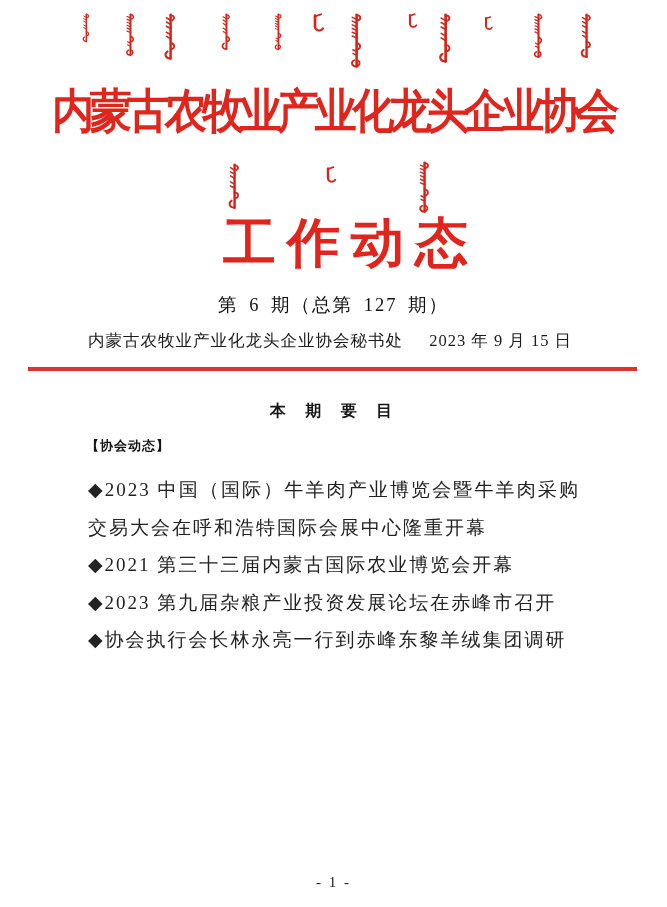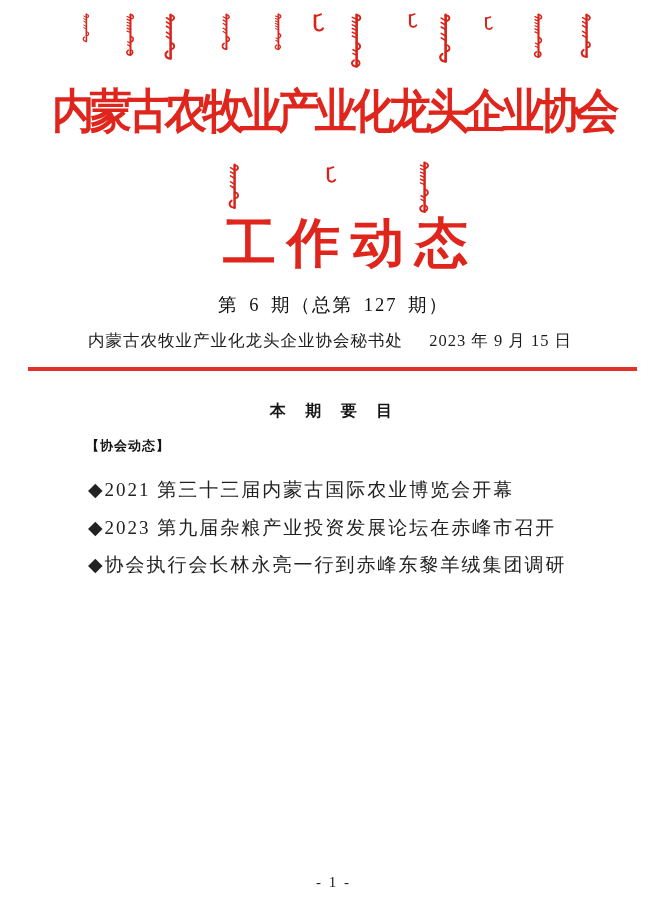--- a/index.html
+++ b/index.html
@@ -156,20 +156,21 @@
     <span>2023 年 9 月 15 日</span>
   </div>
 
   <div class="red-rule"></div>
 
   <div class="toc-heading">本 期 要 目</div>
 
   <div class="toc-section-title">【协会动态】</div>
 
   <div class="toc-list">
+    <p>◆2023 中国（国际）牛羊肉产业博览会暨牛羊肉采购交易大会在呼和浩特国际会展中心隆重开幕</p>
     <p>◆2021 第三十三届内蒙古国际农业博览会开幕</p>
     <p>◆2023 第九届杂粮产业投资发展论坛在赤峰市召开</p>
     <p>◆协会执行会长林永亮一行到赤峰东黎羊绒集团调研</p>
   </div>
 
   <div class="page-number">- 1 -</div>
 
 </div>
 
 </body></html>

